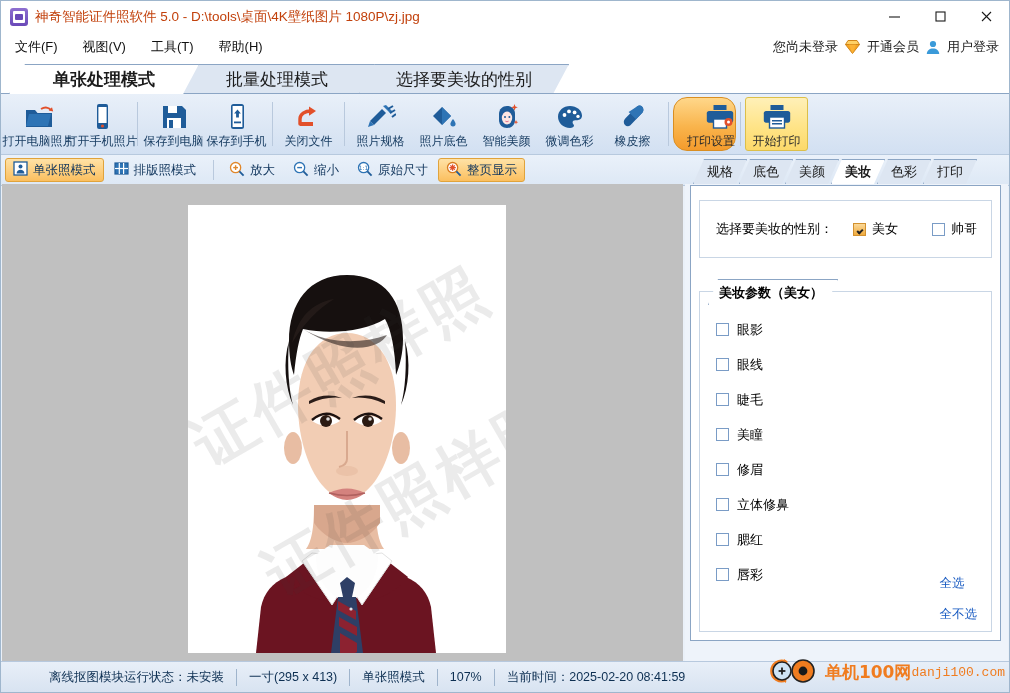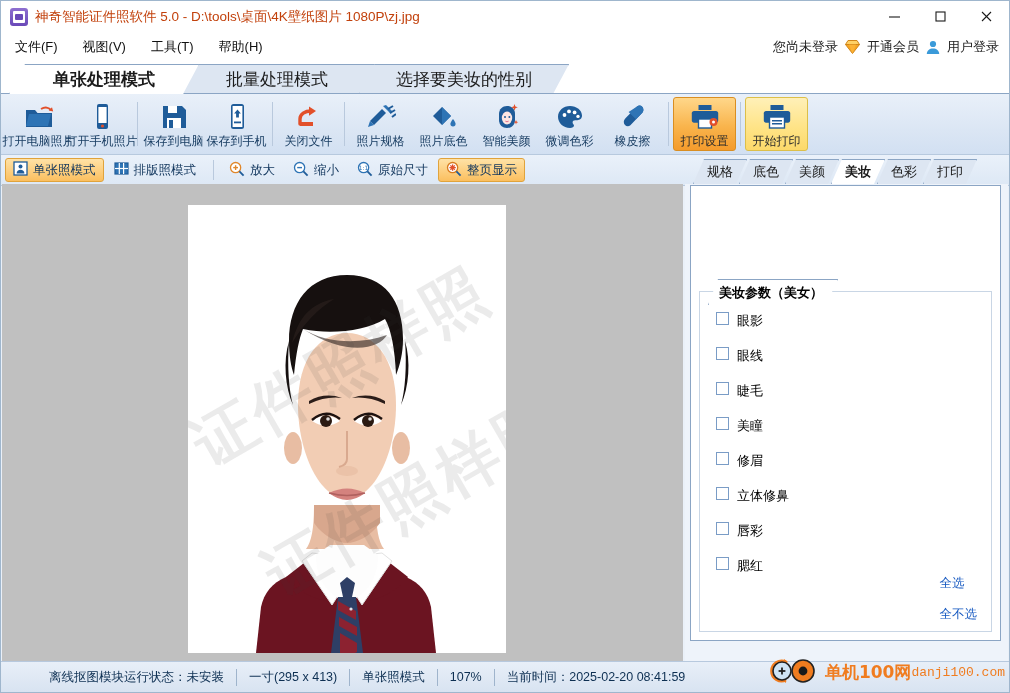--- a/index.html
+++ b/index.html
@@ -61,21 +61,21 @@
   .toolbar{height:60px;background:linear-gradient(#e9f0f9,#dbe6f4 60%,#d2e0f2);
            border-bottom:1px solid #b7c9de;display:flex;align-items:center;
            padding-left:6px;position:relative;}
   .tbtn{width:63px;height:54px;display:flex;flex-direction:column;align-items:center;
         justify-content:flex-start;padding-top:4px;box-sizing:border-box;
         border:1px solid transparent;border-radius:3px;}
   .tbtn .ic{height:30px;display:flex;align-items:center;justify-content:center;}
   .tbtn .lb{font-size:12px;color:#14395f;margin-top:2px;white-space:nowrap;}
   .tsep{width:1px;height:44px;background:#b9c9dd;margin:0 4px;}
   .tbtn.hl{background:linear-gradient(#ffd78a,#f9b44c 55%,#f49b2c);
-           border:1px solid #d98e22;border-radius:3px;}
+           border:1px solid #d98e22;border-radius:14px;align-items:flex-end;}
   .tbtn.hl .lb{color:#2b2b2b;}
   .tbtn.hl2{background:linear-gradient(#fff0b8,#ffe488 55%,#fcd96a);
            border:1px solid #dcbf49;border-radius:3px;}
   .tbtn.hl2 .lb{color:#2b2b2b;}
 
   
   .viewbar{height:30px;background:linear-gradient(#eaf1fa,#dde8f5);
            border-bottom:1px solid #b7c9de;display:flex;align-items:center;
            padding-left:4px;position:relative;}
   .vbtn{display:flex;align-items:center;gap:5px;height:22px;padding:0 7px;
@@ -113,21 +113,21 @@
   .cbx.checked:after{content:"";position:absolute;left:3px;top:5px;width:4px;height:2px;
        border-left:2px solid #222;border-bottom:2px solid #222;
        transform:rotate(-45deg);}
   .opt{display:flex;align-items:center;gap:6px;margin-left:20px;}
   .group{position:absolute;left:8px;right:8px;top:105px;bottom:8px;
          border:1px solid #c9d6e5;box-sizing:border-box;}
   .group-legend{position:absolute;top:-13px;left:8px;height:25px;padding:0 14px 0 10px;
          background:#fff;border:1px solid #8ba5c4;border-bottom:none;font-size:13px;
          font-weight:bold;display:flex;align-items:center;
          clip-path:polygon(10px 0,100% 0,calc(100% - 12px) 100%,0 100%);}
-  .chk-row{display:flex;align-items:flex-start;gap:8px;padding-left:16px;height:35px;
+  .chk-row{display:flex;align-items:center;gap:8px;padding-left:16px;height:35px;
            font-size:13px;}
   .links{position:absolute;right:14px;bottom:8px;display:flex;gap:14px;flex-direction:column;}
   .lnk{color:#1558c0;font-size:12.5px;}
 
   
   .status{position:absolute;left:0;right:0;bottom:0;height:30px;
           background:linear-gradient(#e8eff8,#d8e3f1);border-top:1px solid #b7c9de;
           display:flex;align-items:center;font-size:12.5px;color:#0d2f52;padding-left:36px;}
   .st{padding:0 12px;white-space:nowrap;}
   .stsep{width:1px;height:17px;background:#9fb4cc;}
@@ -509,20 +509,31 @@
         <div class="ptab" style="left:8px;width:54px;">规格</div>
         <div class="ptab" style="left:54px;width:54px;">底色</div>
         <div class="ptab" style="left:100px;width:54px;">美颜</div>
         <div class="ptab active" style="left:146px;width:54px;">美妆</div>
         <div class="ptab" style="left:192px;width:54px;">色彩</div>
         <div class="ptab" style="left:238px;width:54px;">打印</div>
       </div>
 
       <div class="pbox">
 
+        <div class="gender-box">
+          <span>选择要美妆的性别：</span>
+          <span class="opt">
+            <span class="cbx checked"></span>
+            <span>美女</span>
+          </span>
+          <span class="opt" style="margin-left:34px;">
+            <span class="cbx"></span>
+            <span>帅哥</span>
+          </span>
+        </div>
 
         <div class="group">
           <div class="group-legend">美妆参数（美女）</div>
 
           <div style="padding-top:20px;">
             <div class="chk-row">
               <span class="cbx"></span>
               <span>眼影</span>
             </div>
             <div class="chk-row">
@@ -540,25 +551,25 @@
             <div class="chk-row">
               <span class="cbx"></span>
               <span>修眉</span>
             </div>
             <div class="chk-row">
               <span class="cbx"></span>
               <span>立体修鼻</span>
             </div>
             <div class="chk-row">
               <span class="cbx"></span>
+              <span>腮红</span>
+            </div>
+            <div class="chk-row">
+              <span class="cbx"></span>
               <span>唇彩</span>
-            </div>
-            <div class="chk-row">
-              <span class="cbx"></span>
-              <span>腮红</span>
             </div>
           </div>
 
           <div class="links">
             <span class="lnk">全选</span>
             <span class="lnk">全不选</span>
           </div>
         </div>
 
       </div>

